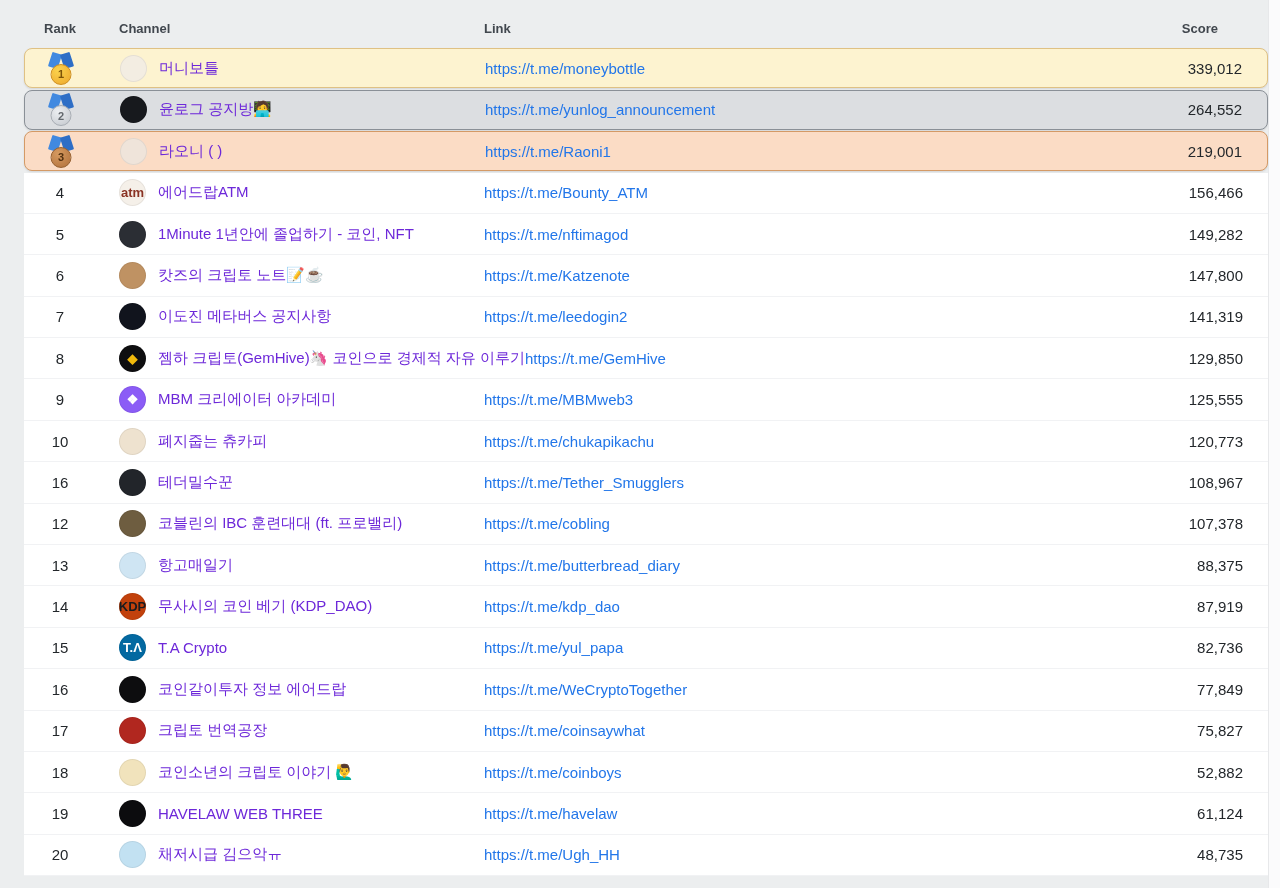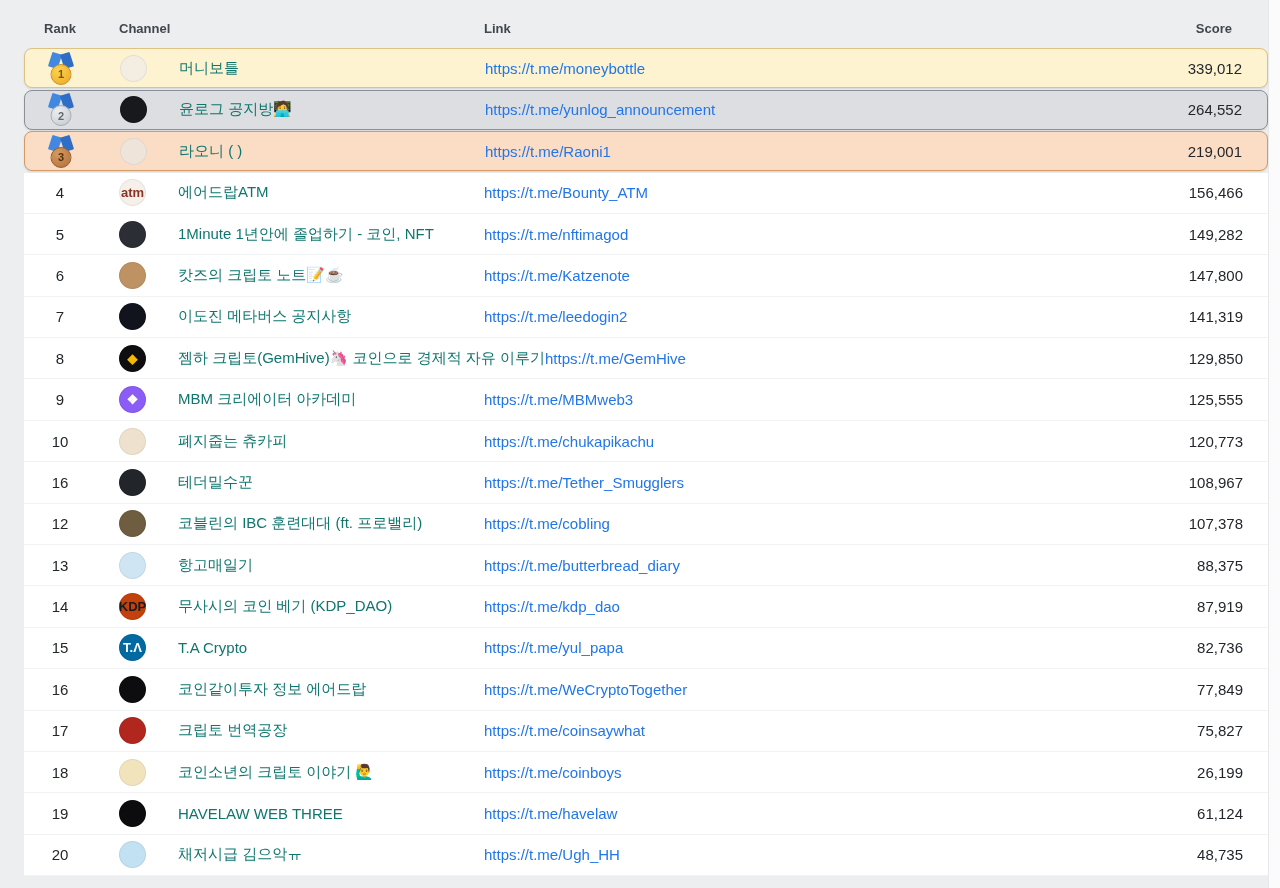--- a/index.html
+++ b/index.html
@@ -12,21 +12,21 @@
 
   .table-wrap { position:absolute; left:24px; top:8px; width:1244px; }
 
   .thead { display:flex; height:40px; align-items:center; }
   .thead .cell { font-size:13px; font-weight:700; color:#41474e; }
 
   .cell.rank    { flex:0 0 72px; display:flex; justify-content:center; align-items:center; }
   .cell.channel { flex:0 0 388px; display:flex; align-items:center; padding-left:23px; }
   .cell.link    { flex:1 1 auto; display:flex; align-items:center; }
   .cell.score   { flex:0 0 190px; display:flex; justify-content:flex-end; align-items:center; padding-right:25px; }
-  .thead .cell.score { padding-right:36px; }
+  .thead .cell.score { padding-right:50px; }
 
   .row { display:flex; align-items:center; height:41.4px; background:#ffffff;
          border-bottom:1px solid #f1f2f4; }
 
   .row.top { height:40px; border-radius:8px; border:1px solid transparent;
              margin-bottom:1.5px; box-shadow:0 1px 2px rgba(0,0,0,.10); }
   .row.top.gold   { background:#fdf3d0; border-color:#dfc184; }
   .row.top.silver { background:#dcdee1; border-color:#8a9097; }
   .row.top.bronze { background:#fbdcc5; border-color:#d49a66; }
 
@@ -43,21 +43,21 @@
           display:flex; align-items:center; justify-content:center;
           font-size:11px; font-weight:700; border:1px solid; }
   .gold   .coin { background:radial-gradient(circle at 35% 30%, #fbd34d, #eda72c); border-color:#cf8f1f; color:#7d5307; }
   .silver .coin { background:radial-gradient(circle at 35% 30%, #eceef1, #c3c7cd); border-color:#a8adb4; color:#63686e; }
   .bronze .coin { background:radial-gradient(circle at 35% 30%, #d69a60, #b0703a); border-color:#96602f; color:#53300f; }
 
   .avatar { flex:0 0 27px; width:27px; height:27px; border-radius:50%; margin-right:12px;
             display:flex; align-items:center; justify-content:center;
             font-size:13px; font-weight:700; letter-spacing:0; overflow:hidden;
             box-shadow:inset 0 0 0 1px rgba(0,0,0,.06); }
-  .name { font-size:15px; color:#0f766e; white-space:nowrap;margin-left:20px; }
+  .name { font-size:15px; color:#6d28d9; white-space:nowrap; }
 
   .tlink { font-size:15px; color:#2276e9; text-decoration:none; cursor:pointer; white-space:nowrap; }
 
   .cell.score span { font-size:15px; color:#23272b; }
 </style>
 </head>
 <body>
 
 <div class="page">
 
@@ -361,21 +361,21 @@
       <span class="rank-num">18</span>
     </div>
     <div class="cell channel">
       <span class="avatar" style="background: rgb(241, 227, 188); color: rgb(192, 58, 43);"></span>
       <span class="name">코인소년의 크립토 이야기 🙋‍♂️</span>
     </div>
     <div class="cell link">
       <a class="tlink">https://t.me/coinboys</a>
     </div>
     <div class="cell score">
-      <span>26,199</span>
+      <span>52,882</span>
     </div>
   </div>
         <div class="row">
     <div class="cell rank">
 
       <span class="rank-num">19</span>
     </div>
     <div class="cell channel">
       <span class="avatar" style="background: rgb(12, 12, 14); color: rgb(255, 255, 255);"></span>
       <span class="name">HAVELAW WEB THREE</span>

